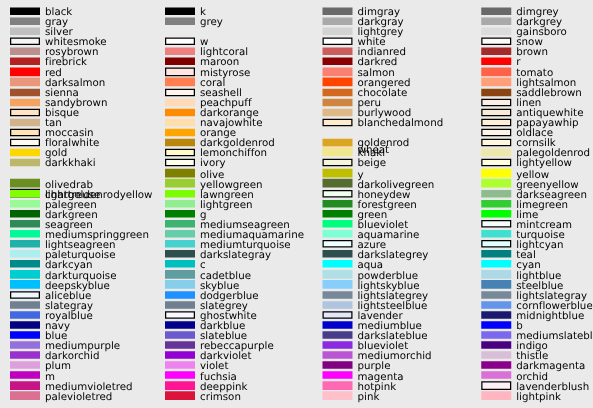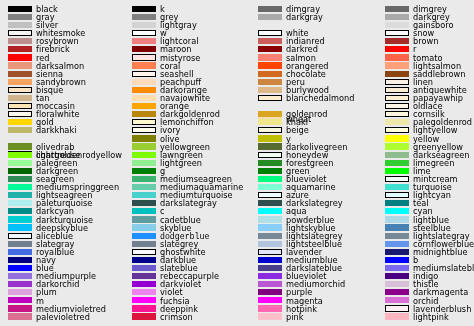--- a/index.html
+++ b/index.html
@@ -217,24 +217,20 @@
     </div>
     <div class="color-column" style="left: 124px; width: 126px;">
       <div class="color-row" style="top: 5.2px; height: 8.09744px;">
         <div class="swatch" title="k" style="background: rgb(0, 0, 0); height: 6.2px;"></div>
         <div class="color-label">k</div>
       </div>
       <div class="color-row" style="top: 13.2974px; height: 8.09744px;">
         <div class="swatch" title="grey" style="background: rgb(128, 128, 128); height: 6.2px;"></div>
         <div class="color-label">grey</div>
       </div>
-      <div class="color-row" style="top: 21.3949px; height: 8.09744px;">
-        <div class="swatch" title="lightgray" style="background: rgb(211, 211, 211); height: 6.2px;"></div>
-        <div class="color-label">lightgray</div>
-      </div>
       <div class="color-row" style="top: 29.4923px; height: 8.09744px;">
         <div class="swatch swatch-edge" title="w" style="background: rgb(255, 255, 255); height: 6.2px;"></div>
         <div class="color-label">w</div>
       </div>
       <div class="color-row" style="top: 37.5897px; height: 8.09744px;">
         <div class="swatch" title="lightcoral" style="background: rgb(240, 128, 128); height: 6.2px;"></div>
         <div class="color-label">lightcoral</div>
       </div>
       <div class="color-row" style="top: 45.6872px; height: 8.09744px;">
         <div class="swatch" title="maroon" style="background: rgb(128, 0, 0); height: 6.2px;"></div>
@@ -321,21 +317,21 @@
         <div class="color-label">c</div>
       </div>
       <div class="color-row" style="top: 215.733px; height: 8.09744px;">
         <div class="swatch" title="cadetblue" style="background: rgb(95, 158, 160); height: 6.2px;"></div>
         <div class="color-label">cadetblue</div>
       </div>
       <div class="color-row" style="top: 223.831px; height: 8.09744px;">
         <div class="swatch" title="skyblue" style="background: rgb(135, 206, 235); height: 6.2px;"></div>
         <div class="color-label">skyblue</div>
       </div>
-      <div class="color-row" style="top: 231.928px; height: 8.09744px; font-family: Liberation Mono, monospace;">
+      <div class="color-row" style="top: 231.928px; height: 8.09744px;">
         <div class="swatch" title="dodgerblue" style="background: rgb(30, 144, 255); height: 6.2px;"></div>
         <div class="color-label">dodgerblue</div>
       </div>
       <div class="color-row" style="top: 240.026px; height: 8.09744px;">
         <div class="swatch" title="slategrey" style="background: rgb(112, 128, 144); height: 6.2px;"></div>
         <div class="color-label">slategrey</div>
       </div>
       <div class="color-row" style="top: 248.123px; height: 8.09744px;">
         <div class="swatch swatch-edge" title="ghostwhite" style="background: rgb(248, 248, 255); height: 6.2px;"></div>
         <div class="color-label">ghostwhite</div>
@@ -375,20 +371,24 @@
     </div>
     <div class="color-column" style="left: 250px; width: 126px;">
       <div class="color-row" style="top: 5.2px; height: 8.09744px;">
         <div class="swatch" title="dimgray" style="background: rgb(105, 105, 105); height: 6.2px;"></div>
         <div class="color-label">dimgray</div>
       </div>
       <div class="color-row" style="top: 13.2974px; height: 8.09744px;">
         <div class="swatch" title="darkgray" style="background: rgb(169, 169, 169); height: 6.2px;"></div>
         <div class="color-label">darkgray</div>
       </div>
+      <div class="color-row" style="top: 21.3949px; height: 8.09744px;">
+        <div class="swatch" title="lightgrey" style="background: rgb(211, 211, 211); height: 6.2px;"></div>
+        <div class="color-label">lightgrey</div>
+      </div>
       <div class="color-row" style="top: 29.4923px; height: 8.09744px;">
         <div class="swatch swatch-edge" title="white" style="background: rgb(255, 255, 255); height: 6.2px;"></div>
         <div class="color-label">white</div>
       </div>
       <div class="color-row" style="top: 37.5897px; height: 8.09744px;">
         <div class="swatch" title="indianred" style="background: rgb(205, 92, 92); height: 6.2px;"></div>
         <div class="color-label">indianred</div>
       </div>
       <div class="color-row" style="top: 45.6872px; height: 8.09744px;">
         <div class="swatch" title="darkred" style="background: rgb(139, 0, 0); height: 6.2px;"></div>

